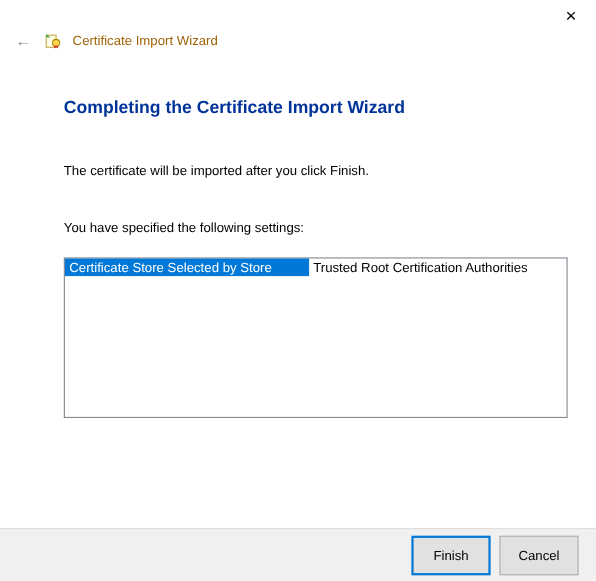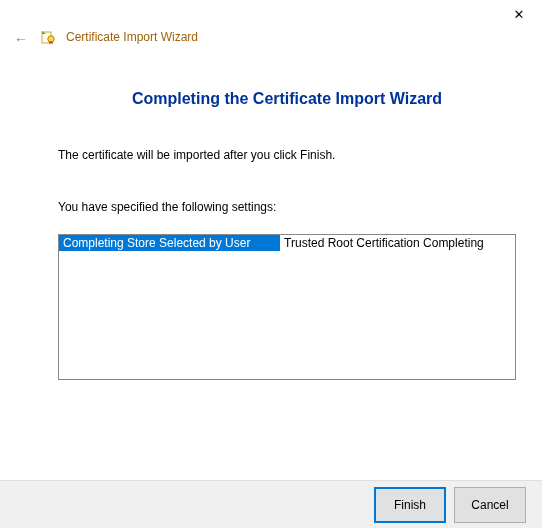--- a/index.html
+++ b/index.html
@@ -41,21 +41,20 @@
     .header-title { font-size: 12px; color: #a16207; }
     .content {
       position: absolute;
       top: 90px; left: 58px; right: 26px;
     }
     .page-heading {
       font-size: 16px;
       font-weight: 600;
       color: #003399;
       margin-bottom: 40px;
-      text-align: center;
     }
     .info-text { margin-bottom: 38px; }
     .settings-label { margin-bottom: 20px; }
     .settings-box {
       border: 1px solid #828790;
       height: 146px;
       background: #fff;
     }
     .settings-table { width: 100%; border-collapse: collapse; }
     .settings-table td {
@@ -117,22 +116,22 @@
 </div>
 
 <div class="content">
   <div class="page-heading">Completing the Certificate Import Wizard</div>
   <div class="info-text">The certificate will be imported after you click Finish.</div>
   <div class="settings-label">You have specified the following settings:</div>
   <div class="settings-box">
     <table class="settings-table">
       <tbody>
           <tr class="row-selected">
-        <td>Completing Store Selected by User</td>
-        <td>Trusted Root Certification Completing</td>
+        <td>Certificate Store Selected by Store</td>
+        <td>Trusted Root Certification Authorities</td>
       </tr>
     </tbody>
       </table>
   </div>
 </div>
 
 <div class="footer">
   <button class="btn btn-primary">Finish</button>
   <button class="btn">Cancel</button>
 </div>

